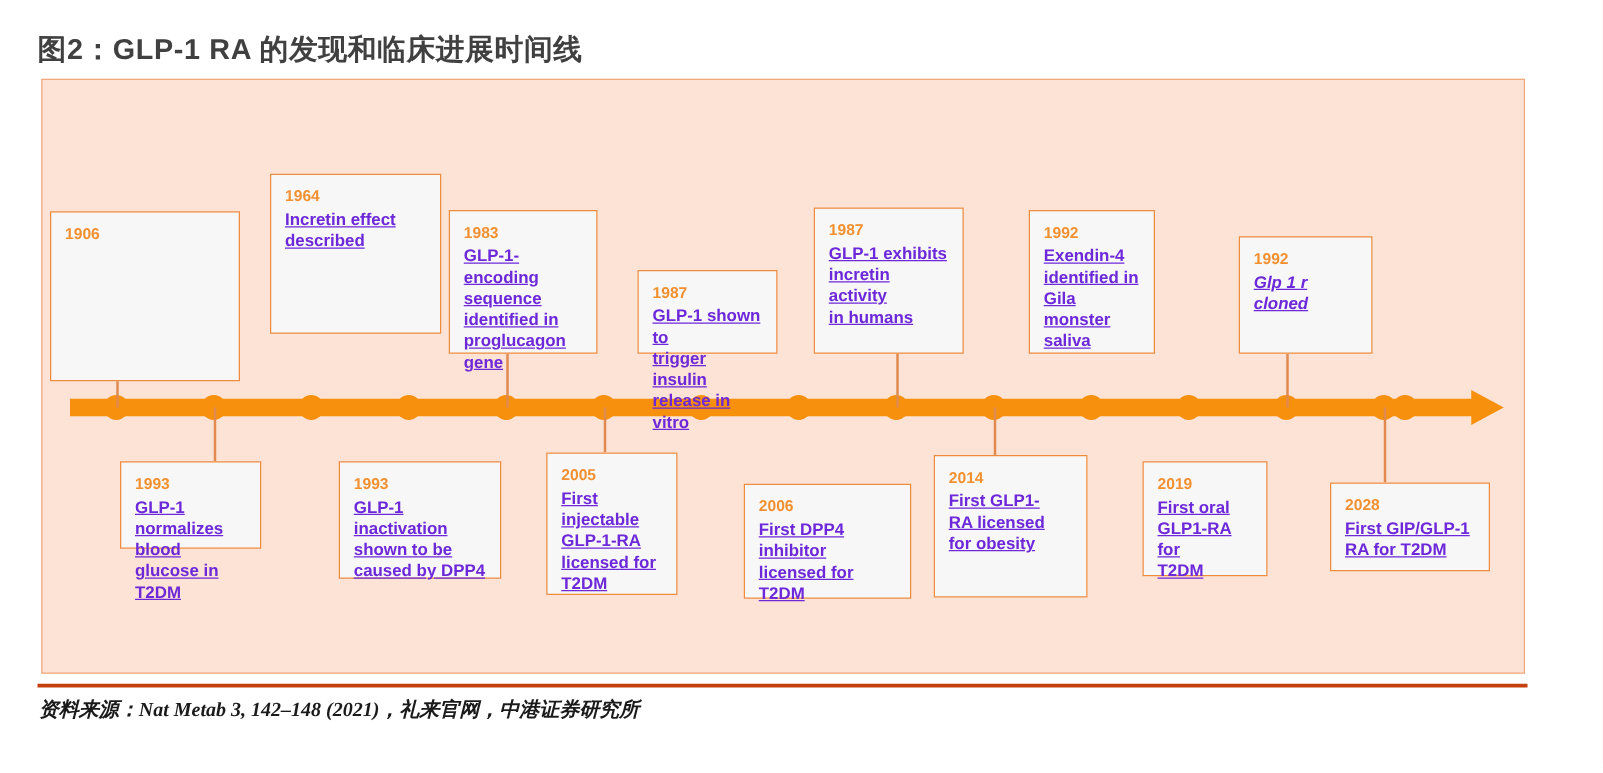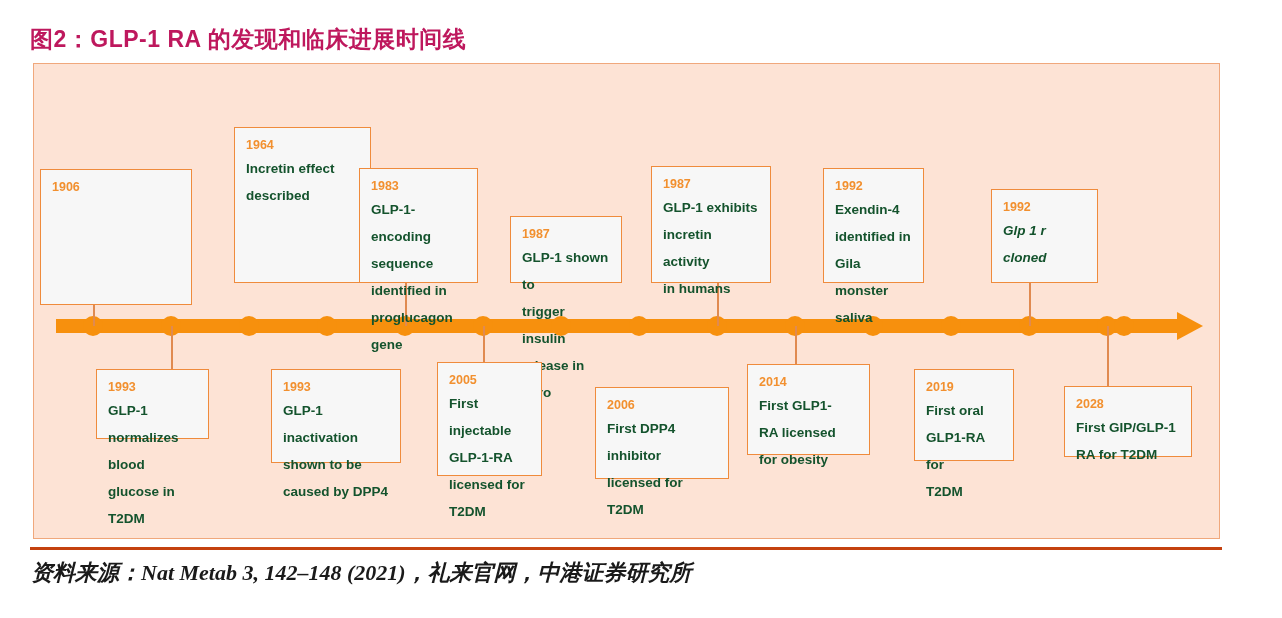--- a/index.html
+++ b/index.html
@@ -15,21 +15,21 @@
     position: relative;
   }
 
   
   #figure-title {
     position: absolute;
     left: 30px;
     top: 24px;
     font-size: 23px;
     font-weight: bold;
-    color: #be185d;
+    color: #404040;
     letter-spacing: 0.5px;
     white-space: nowrap;
   }
 
   
   #timeline-panel {
     position: absolute;
     left: 33px;
     top: 63px;
     width: 1187px;
@@ -84,25 +84,26 @@
     padding: 9px 10px 8px 11px;
   }
   .event-year {
     color: #f2902f;
     font-size: 12.5px;
     font-weight: bold;
     line-height: 17px;
     margin-bottom: 1px;
   }
   .event-text {
-    color: #14532d;
+    color: #6d28d9;
     font-size: 13.5px;
     font-weight: bold;
-    line-height: 27px;
+    line-height: 17px;
     white-space: pre-line;
+    text-decoration: underline;
   }
   .event-text.italic {
     font-style: italic;
   }
 
   
   #footer-rule {
     position: absolute;
     left: 30px;
     top: 547px;
@@ -110,21 +111,21 @@
     height: 3px;
     background: #c4410f;
   }
   #source-note {
     position: absolute;
     left: 31px;
     top: 558px;
     font-family: "Liberation Serif", serif;
     font-style: italic;
     font-weight: bold;
-    font-size: 22px;
+    font-size: 16px;
     color: #1a1a1a;
     white-space: nowrap;
   }
 </style>
 </head>
 <body>
 
 <div id="figure-title">图2：GLP-1 RA 的发现和临床进展时间线</div>
 
 <div id="timeline-panel">
@@ -160,21 +161,21 @@
       <div class="stem" style="left: 449px; top: 262px; height: 36px;"></div>
       <div class="stem" style="left: 605px; top: 415px;"></div>
       <div class="stem" style="left: 761px; top: 262px; height: 38px;"></div>
       <div class="stem" style="left: 917px; top: 397px;"></div>
       <div class="stem" style="left: 1073px; top: 262px; height: 60px;"></div>
     </div>
   <div id="boxes-layer">
       <div class="event-box" style="left: 6px; top: 105px; width: 152px; height: 136px;">
         <div class="event-year">1906</div>
       </div>
-      <div class="event-box" style="left: 182px; top: 63px; width: 137px; height: 156px; margin-left: 18px;">
+      <div class="event-box" style="left: 182px; top: 75px; width: 137px; height: 128px;">
         <div class="event-year">1964</div>
         <div class="event-text">Incretin effect
 described</div>
       </div>
       <div class="event-box" style="left: 325px; top: 104px; width: 119px; height: 115px;">
         <div class="event-year">1983</div>
         <div class="event-text">GLP-1-encoding
 sequence
 identified in
 proglucagon gene</div>
@@ -222,21 +223,21 @@
 licensed for
 T2DM</div>
       </div>
       <div class="event-box" style="left: 561px; top: 323px; width: 134px; height: 92px;">
         <div class="event-year">2006</div>
         <div class="event-text">First DPP4
 inhibitor
 licensed for
 T2DM</div>
       </div>
-      <div class="event-box" style="left: 713px; top: 300px; width: 123px; height: 91px;">
+      <div class="event-box" style="left: 713px; top: 300px; width: 123px; height: 114px;">
         <div class="event-year">2014</div>
         <div class="event-text">First GLP1-
 RA licensed
 for obesity</div>
       </div>
       <div class="event-box" style="left: 880px; top: 305px; width: 100px; height: 92px;">
         <div class="event-year">2019</div>
         <div class="event-text">First oral
 GLP1-RA for
 T2DM</div>

